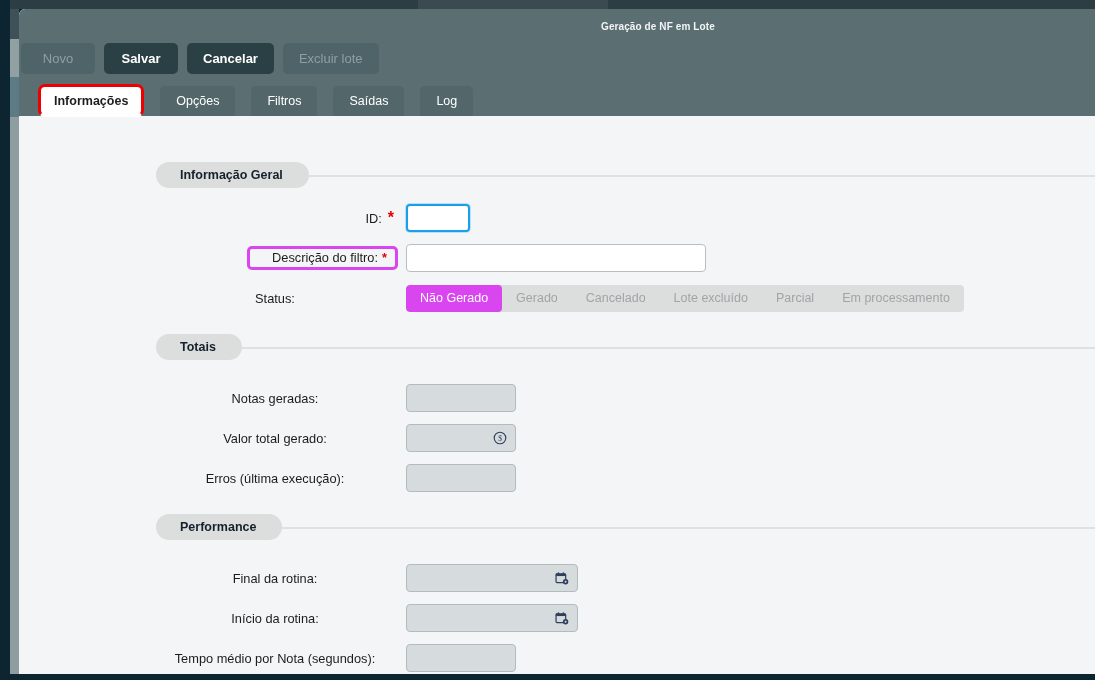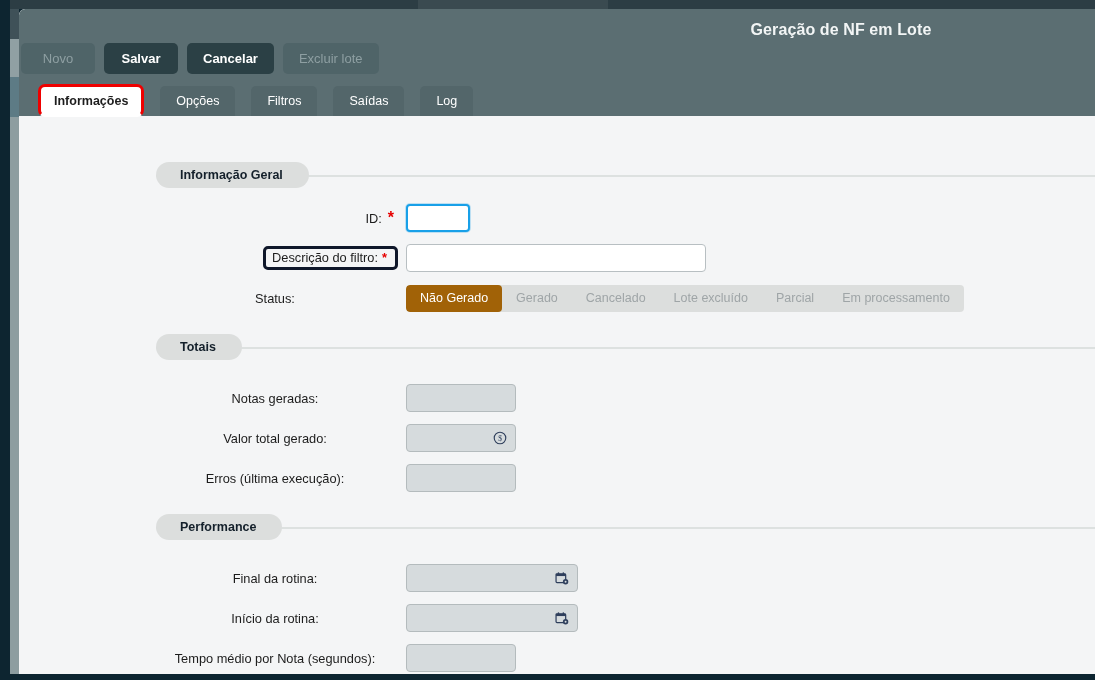--- a/index.html
+++ b/index.html
@@ -60,23 +60,22 @@
   .panel-header {
     position: relative;
     height: 107px;
     background: #5b6e72;
     border-top-left-radius: 6px;
   }
   .panel-title {
     position: absolute;
     right: 14px; top: 12px;
     width: 480px;
-    text-align: center;
     color: #f2f5f5;
-    font-size: 16px;
+    font-size: 10px;
     font-weight: bold;
     letter-spacing: .1px;
   }
 
   
   .toolbar {
     position: absolute;
     left: 2px; top: 34px;
     display: flex;
     gap: 9px;
@@ -186,24 +185,24 @@
     padding-right: 12px;
     font-size: 12.8px;
     color: #1c1c1c;
     white-space: nowrap;
   }
   .req { color: #e60000; font-weight: bold; }
   .flabel.boxed {
     position: relative;
     width: auto;
     margin-left: auto;
-    border: 3px solid #0f172a;
+    border: 3px solid #d946ef;
     border-radius: 5px;
     background: #f4f5f6;
-    padding: 3px 8px 3px 6px;
+    padding: 3px 8px 3px 22px;
     margin-right: 8px;
     text-align: center;
     line-height: 1;
   }
   .flabel-wrap {
     width: 250px;
     display: flex;
     justify-content: flex-end;
     align-items: center;
   }
@@ -252,21 +251,21 @@
   }
   .status-opt {
     display: flex; align-items: center;
     padding: 0 14px;
     font-size: 12.5px;
     color: #9fa5a7;
     cursor: pointer;
     white-space: nowrap;
   }
   .status-opt.selected {
-    background: #a16207;
+    background: #d946ef;
     color: #ffffff;
     border-radius: 4px;
   }
 
   .spacer-16 { height: 16px; }
 </style>
 </head>
 <body>
 
 <div id="app-root">

